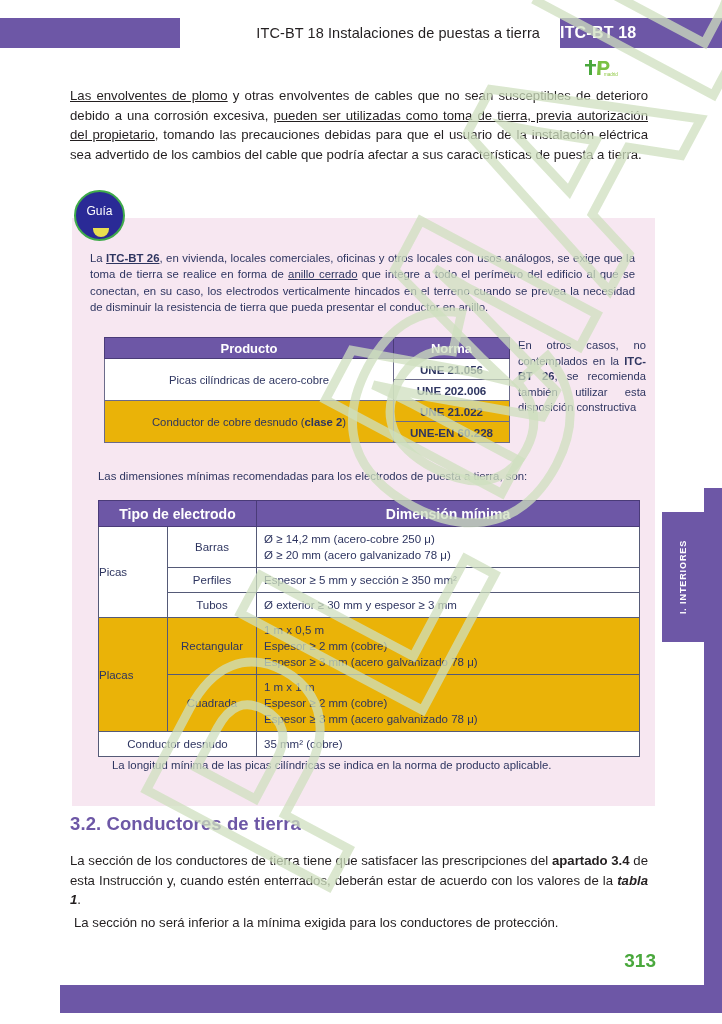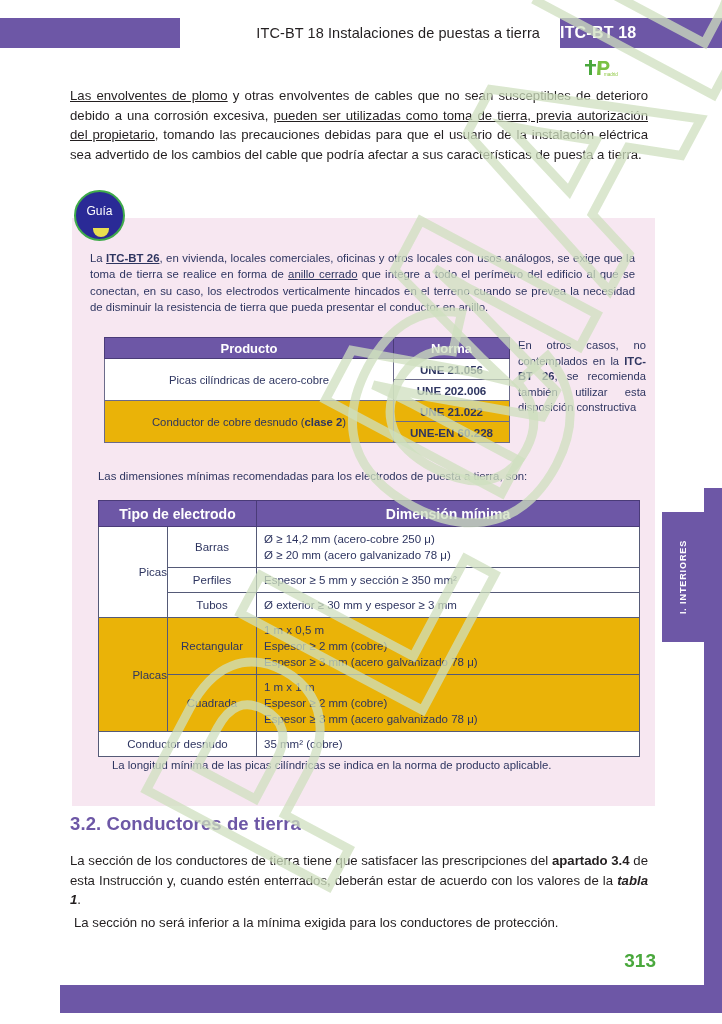--- a/index.html
+++ b/index.html
@@ -251,21 +251,21 @@
     font-weight: bold;
     font-size: 14px;
     height: 26px;
     text-align: center;
     border: 1px solid #4a3b78;
   }
   #tbl-electrodo td {
     border: 1px solid #555a77;
     vertical-align: middle;
   }
-  #tbl-electrodo td.grp { text-align: right; width: 62px; }
+  #tbl-electrodo td.grp { text-align: left; width: 62px; }
   #tbl-electrodo td.sub { text-align: center; width: 80px; }
   #tbl-electrodo td.val { text-align: left; padding: 4px 0 4px 7px; line-height: 16px; }
   #tbl-electrodo td.cd-label { text-align: center; height: 22px; margin-top: 12px; }
 
   
   .page-number {
     position: absolute;
     right: 66px; top: 950px;
     font-size: 19px;
     font-weight: bold;

